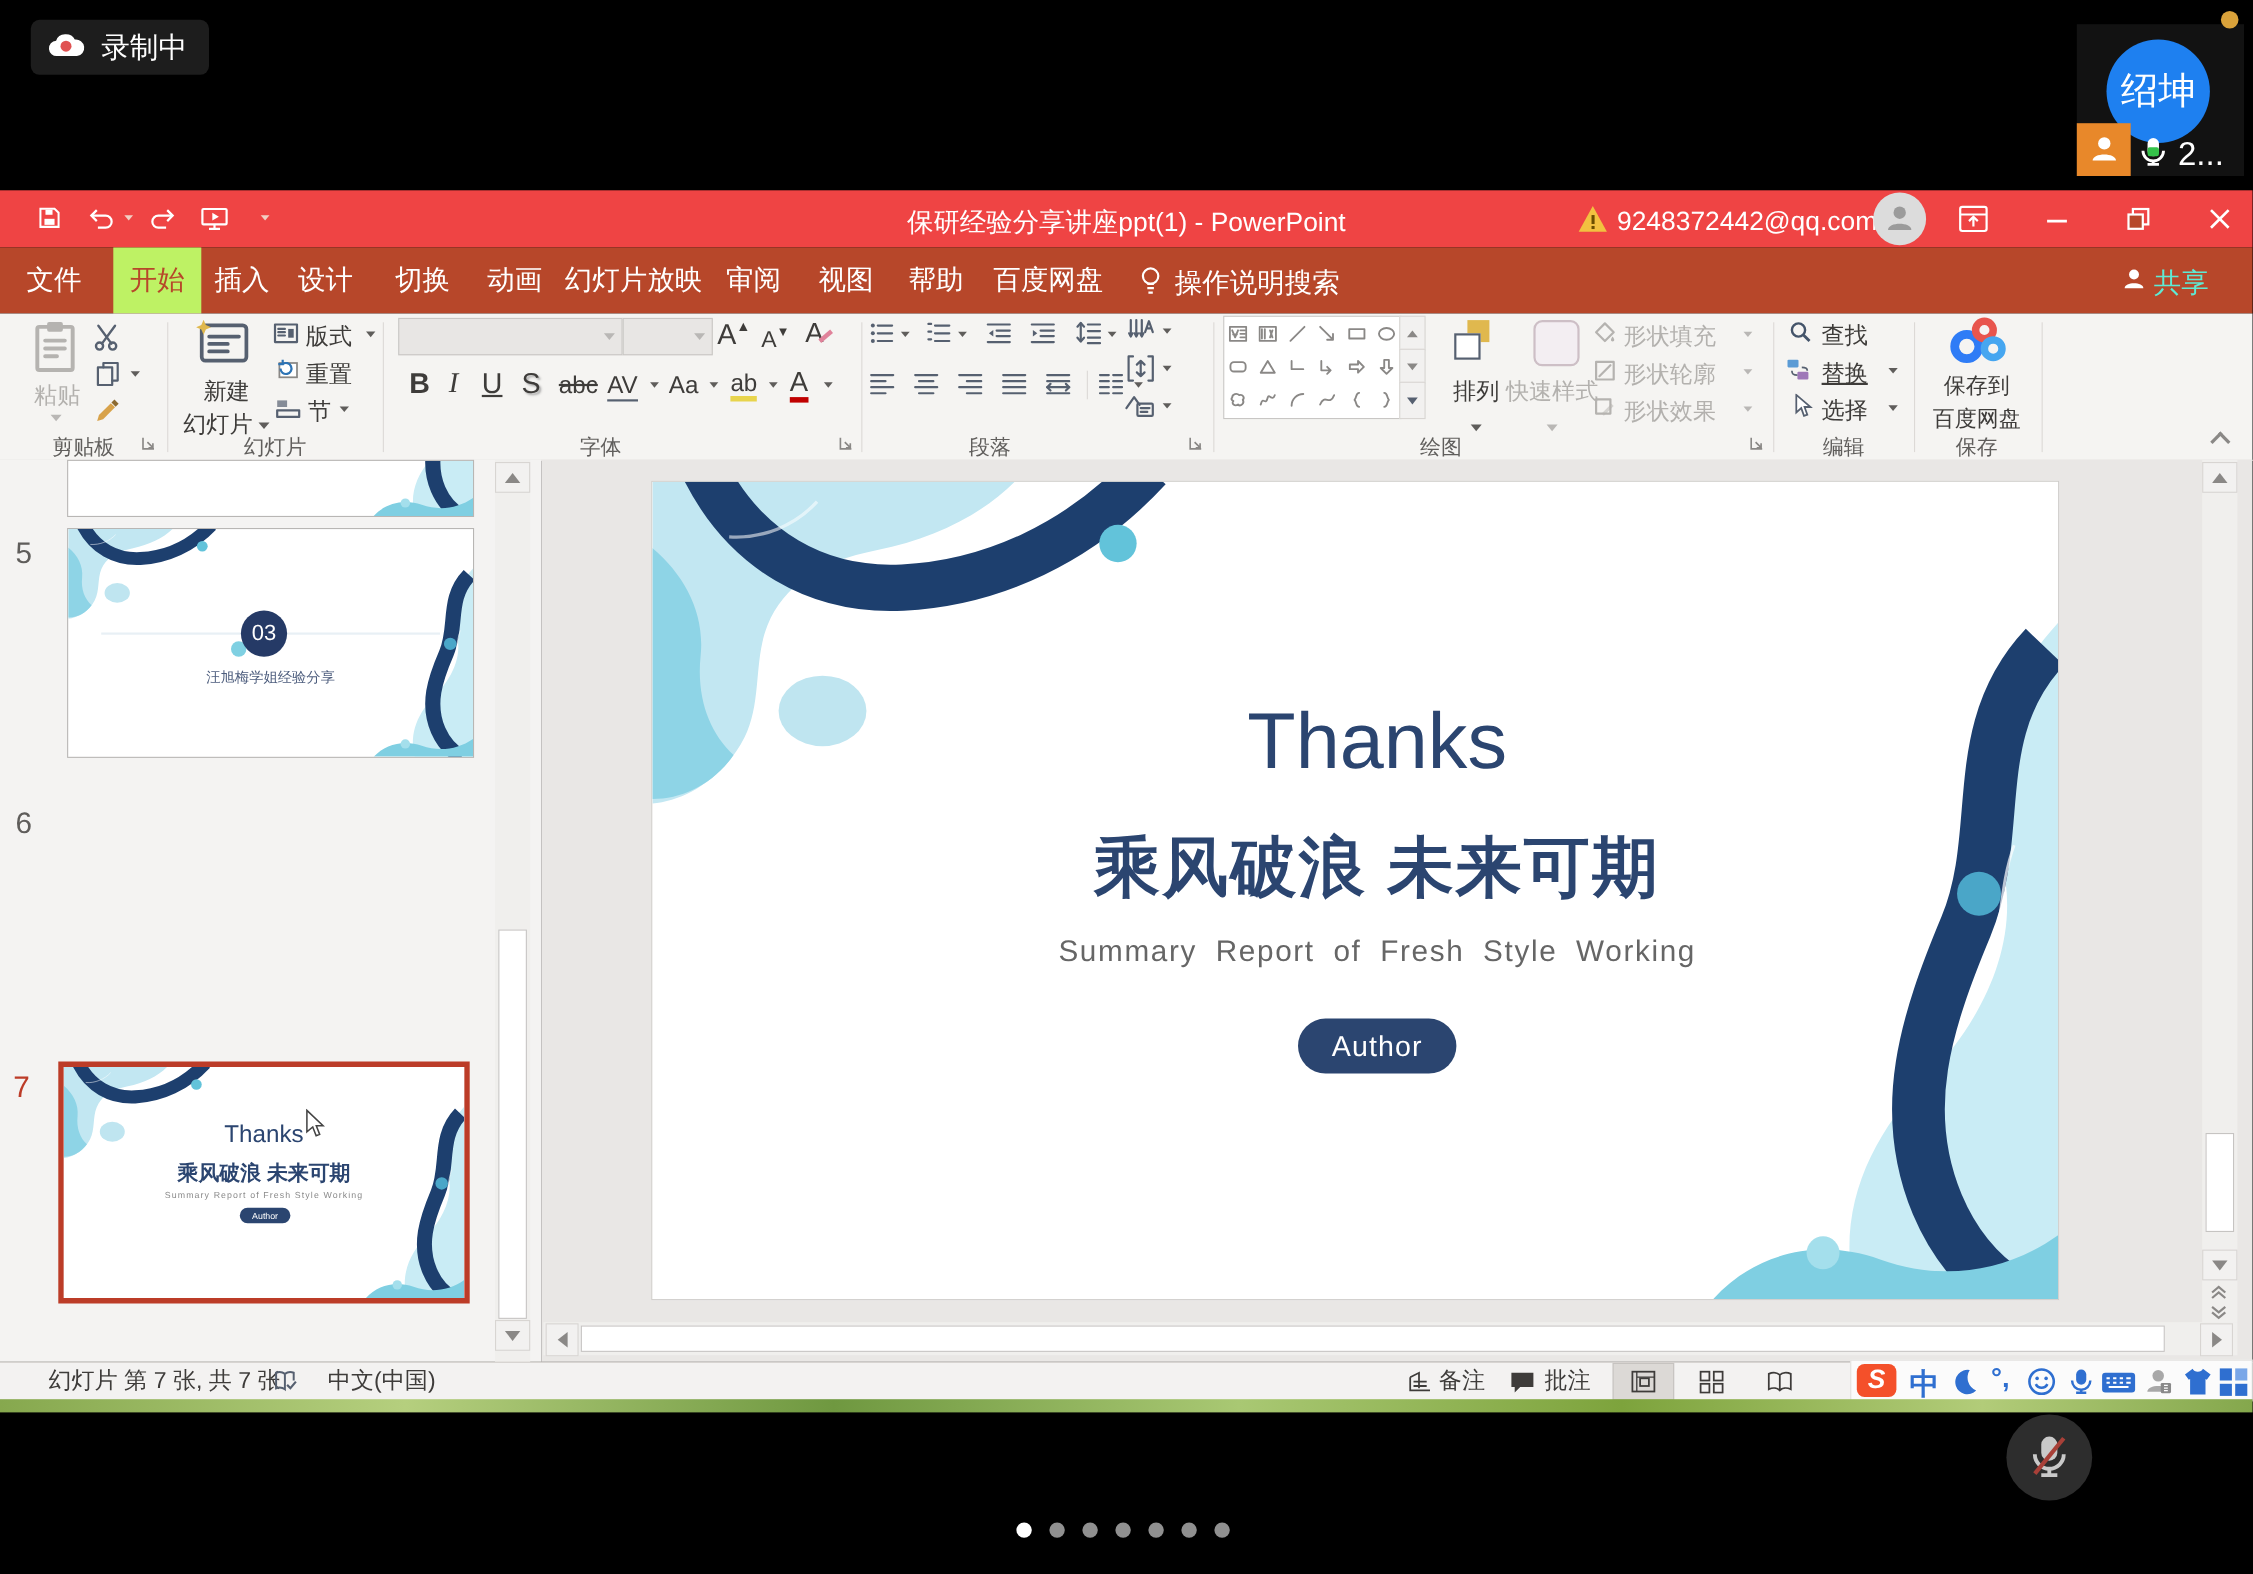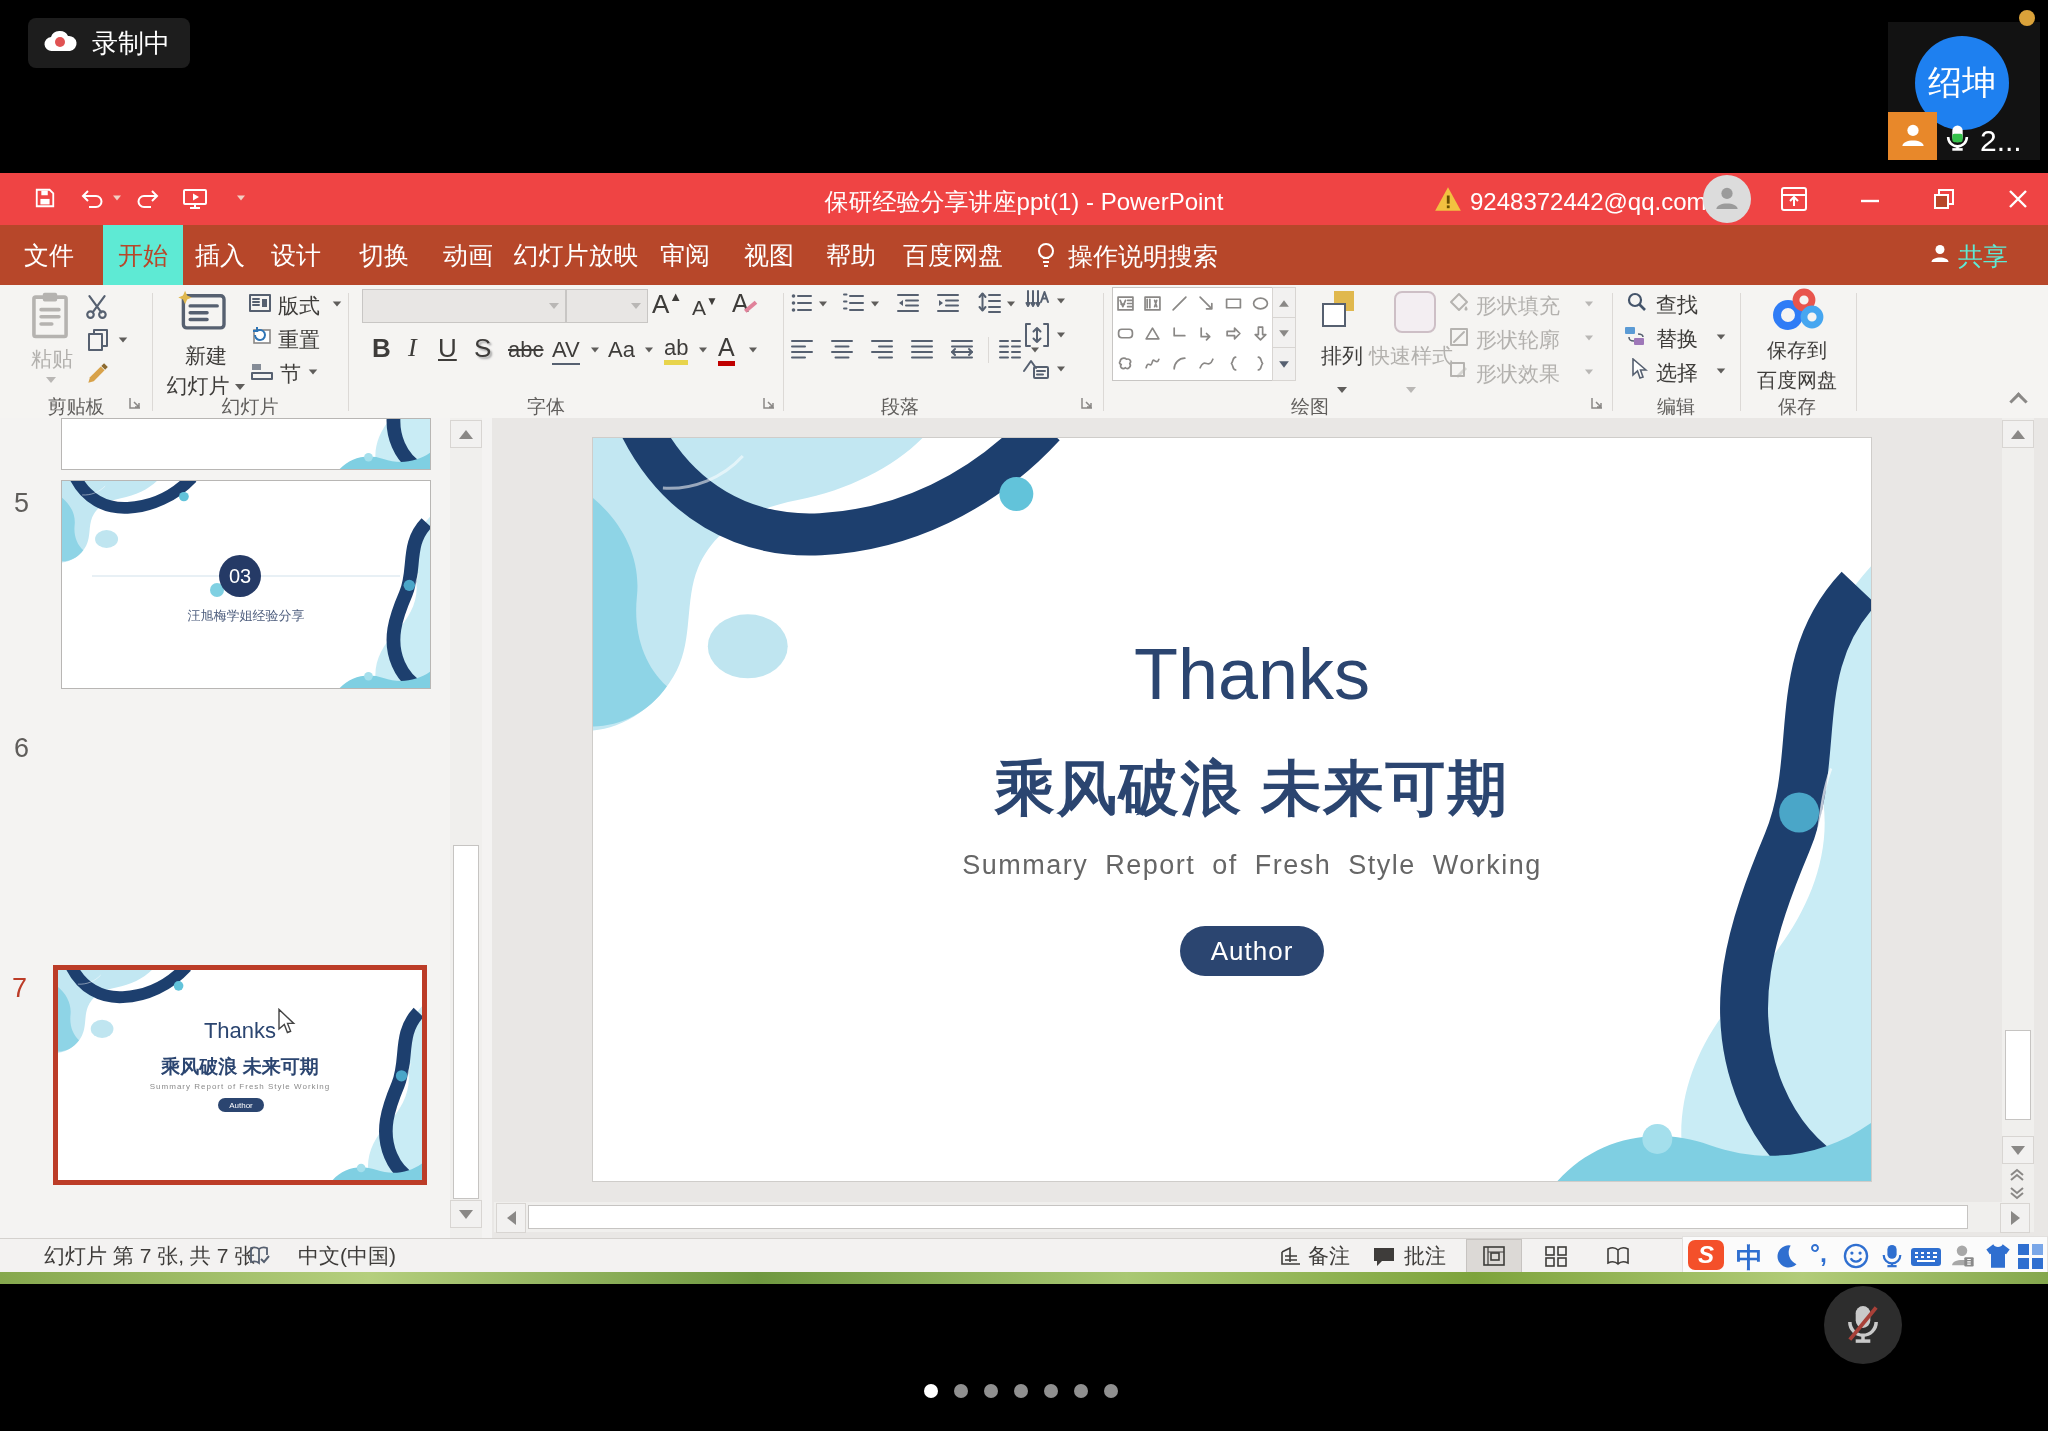--- a/index.html
+++ b/index.html
@@ -5,21 +5,21 @@
   html,body{margin:0;padding:0;background:#000;}
   .screen{position:relative;width:2048px;height:1431px;background:#000;overflow:hidden;
           font-family:"Liberation Sans",sans-serif;-webkit-font-smoothing:antialiased;}
   .abs{position:absolute;}
   .flex{display:flex;align-items:center;}
   .ctr{display:flex;align-items:center;justify-content:center;}
   
   .titlebar{left:0;top:173px;width:2048px;height:52px;background:#ef4444;}
   .tabrow{left:0;top:225px;width:2048px;height:60px;background:#b7472a;}
   .tab{position:absolute;top:0;height:60px;line-height:60px;text-align:center;color:#fff;font-size:25px;cursor:default;}
-  .tab.active{background:#5eead4;color:#b7472a;}
+  .tab.active{background:#bef264;color:#b7472a;}
   
   .ribbon{left:0;top:285px;width:2048px;height:133px;background:#f5f4f2;border-bottom:1px solid #d8d5d2;}
   .gdiv{position:absolute;top:8px;width:1px;height:118px;background:#dcd9d6;}
   .glabel{position:absolute;top:109px;font-size:19px;color:#605e5c;text-align:center;}
   .rbtxt{position:absolute;font-size:21px;color:#3e3c3a;white-space:nowrap;}
   .rbtxt.dis{color:#b3b1ae;}
   .caret{display:inline-block;width:0;height:0;border-left:5px solid transparent;border-right:5px solid transparent;border-top:6px solid #5f5d5b;}
   .caret.dis{border-top-color:#b9b7b5;}
   .tri{width:0;height:0;}
   .tri-up{border-left:7px solid transparent;border-right:7px solid transparent;border-bottom:9px solid #8a8886;}
@@ -457,21 +457,21 @@
     <svg class="abs" width="22" height="22" viewBox="0 0 22 22" style="left:1626px;top:6px;">
         <circle cx="9" cy="9" r="6" fill="none" stroke="#44546a" stroke-width="2.2"></circle>
         <line x1="13.5" y1="13.5" x2="19" y2="19" stroke="#44546a" stroke-width="2.6"></line>
       </svg>
     <span class="rbtxt" style="left:1656px;top:6px;">查找</span>
     <svg class="abs" width="24" height="24" viewBox="0 0 24 24" style="left:1624px;top:39px;">
         <rect x="1" y="3" width="10" height="7" rx="1" fill="#5b9bd5"></rect>
         <rect x="10" y="14" width="10" height="7" rx="1" fill="#9e77b8"></rect>
         <path d="M14,10 c4,0 5,1 5,3 M5,13 c0,3 1,4 5,4" fill="none" stroke="#566070" stroke-width="1.6"></path>
       </svg>
-    <span class="rbtxt" style="left:1656px;top:40px;">替换</span>
+    <span class="rbtxt" style="left:1656px;top:40px;text-decoration:underline;">替换</span>
     <div class="abs caret" style="left:1716px;top:49px;transform:scale(.85);"></div>
     <svg class="abs" width="20" height="22" viewBox="0 0 20 22" style="left:1628px;top:73px;">
         <path d="M5,1 L5,17 L9.5,13 L12,20 L15,19 L12.5,12 L18,12 Z" fill="#fff" stroke="#566070" stroke-width="1.6"></path>
       </svg>
     <span class="rbtxt" style="left:1656px;top:74px;">选择</span>
     <div class="abs caret" style="left:1716px;top:83px;transform:scale(.85);"></div>
     <div class="glabel" style="left:1620px;width:112px;">编辑</div>
 
     <svg class="abs" width="56" height="46" viewBox="0 0 28 23" style="left:1770px;top:2px;">
       <circle cx="9" cy="14" r="5.5" fill="none" stroke="#2f7cf6" stroke-width="4"></circle>

